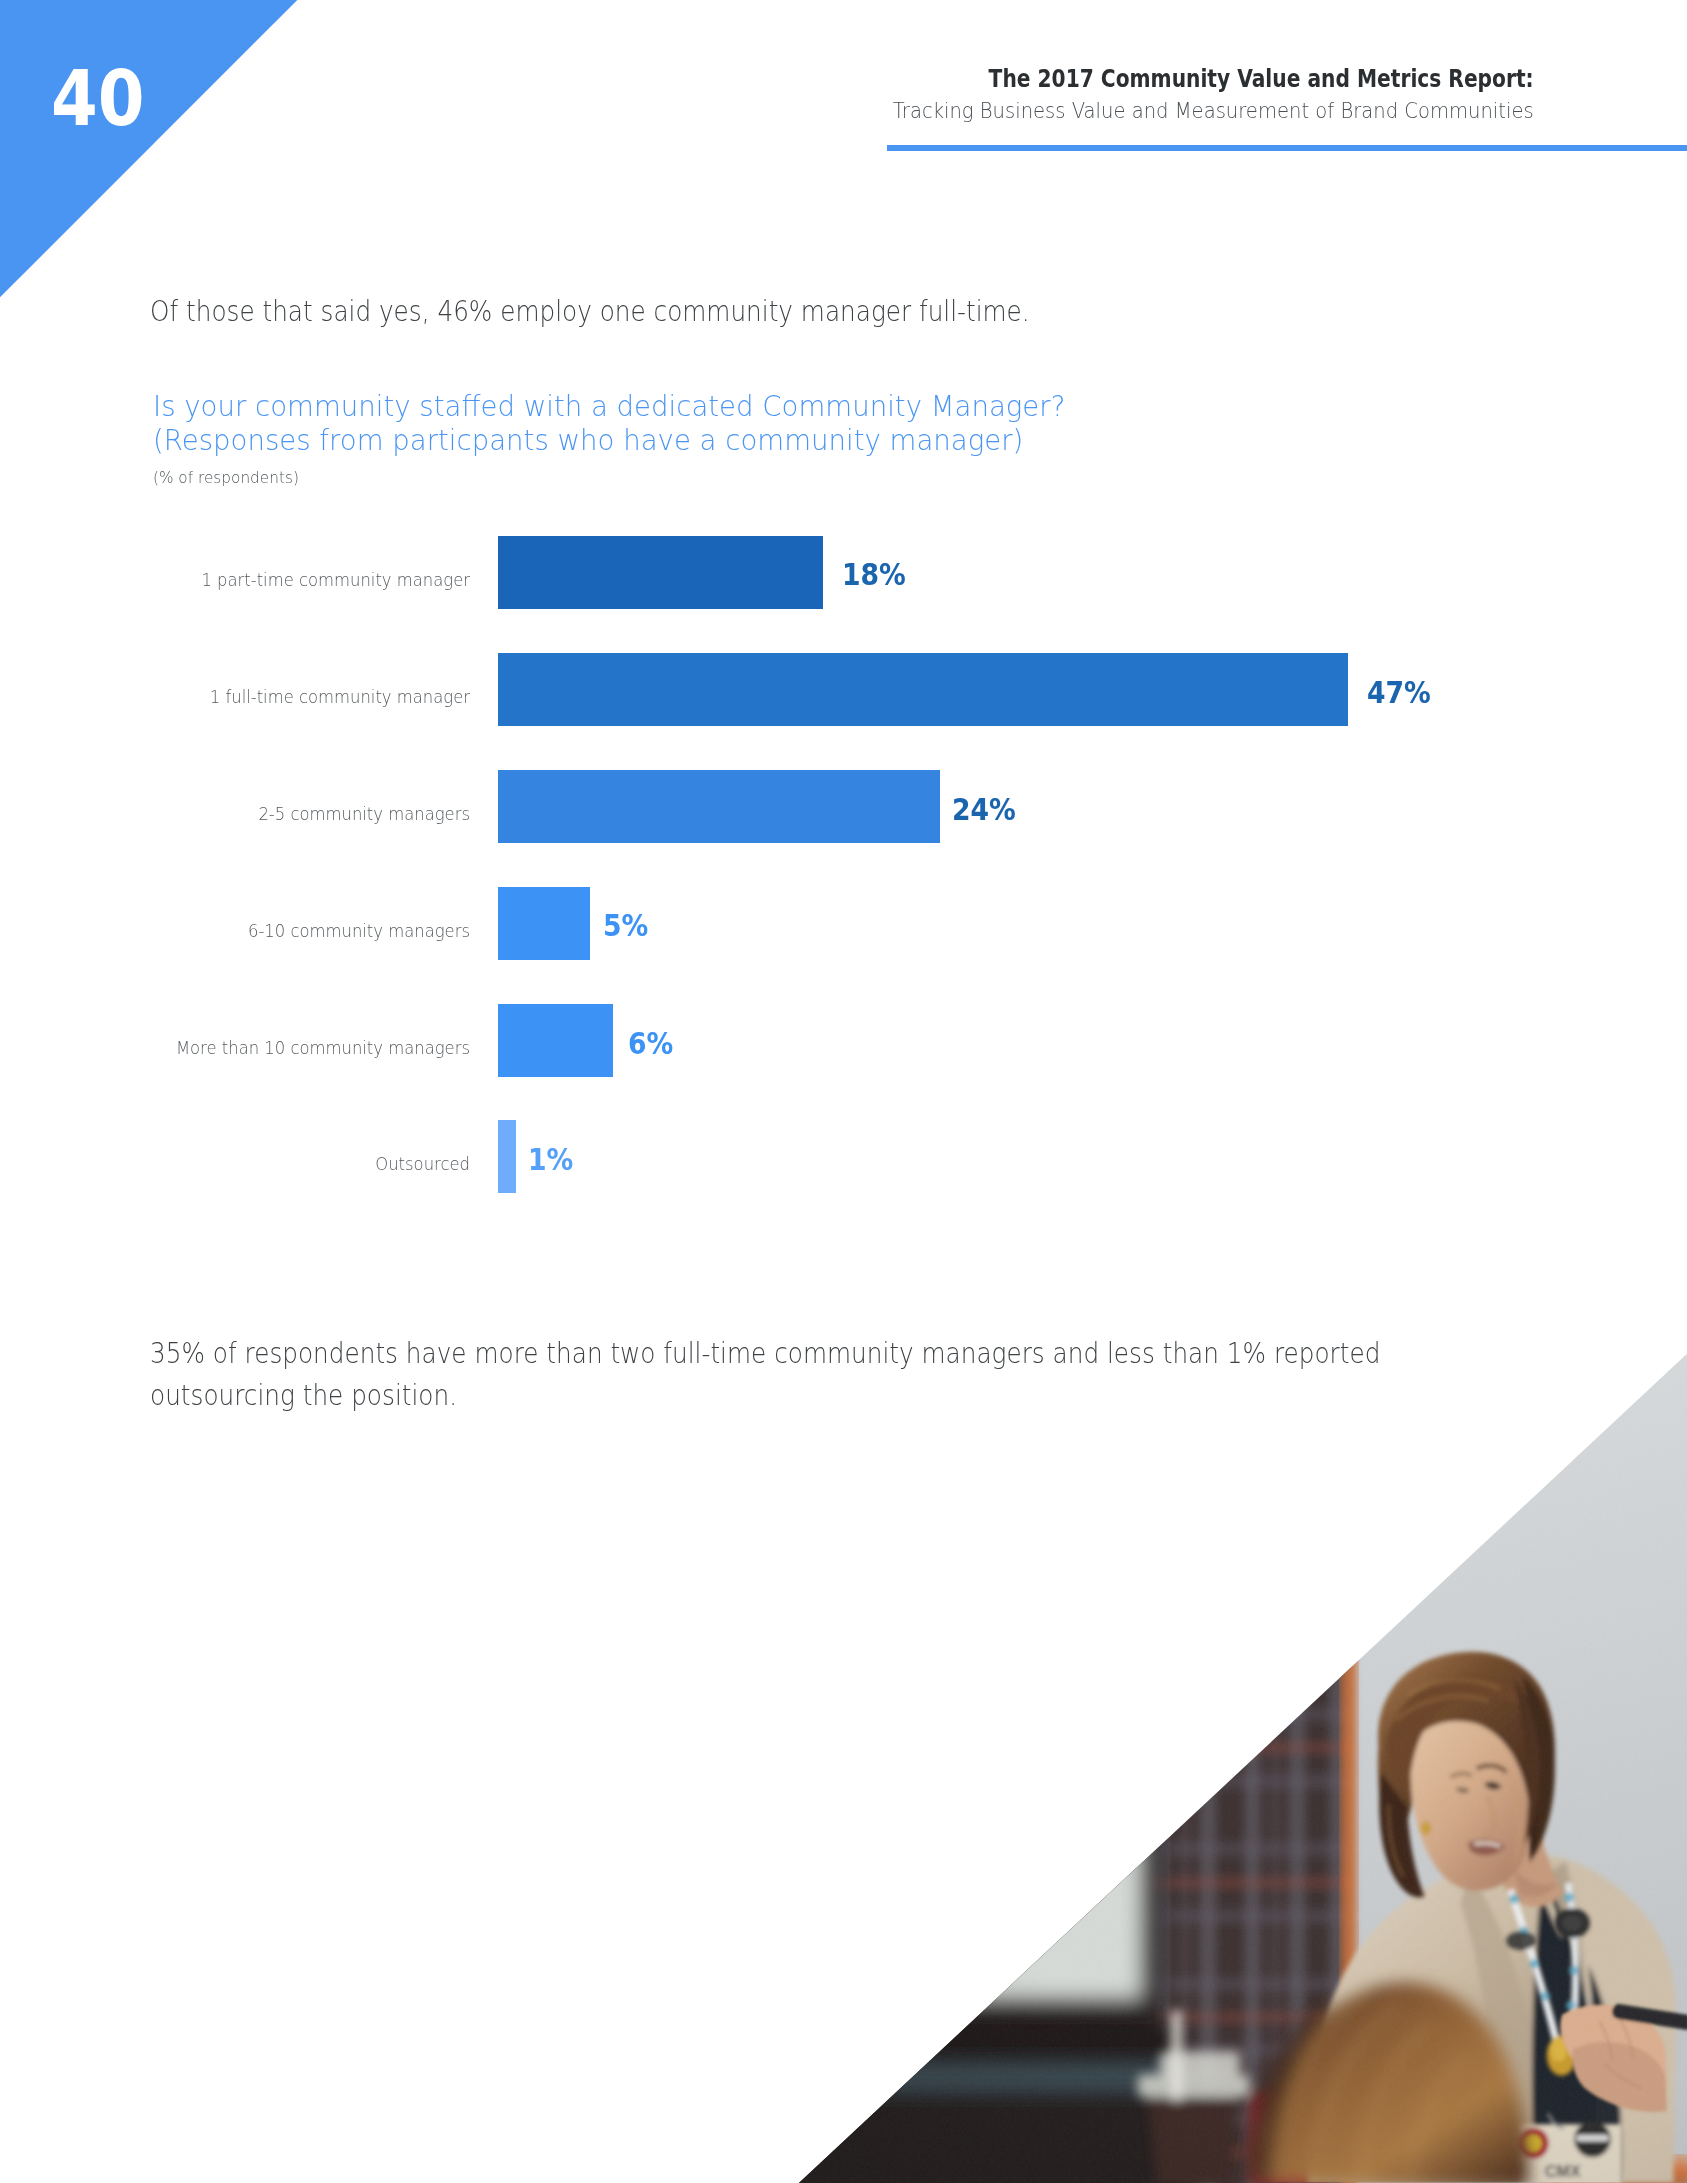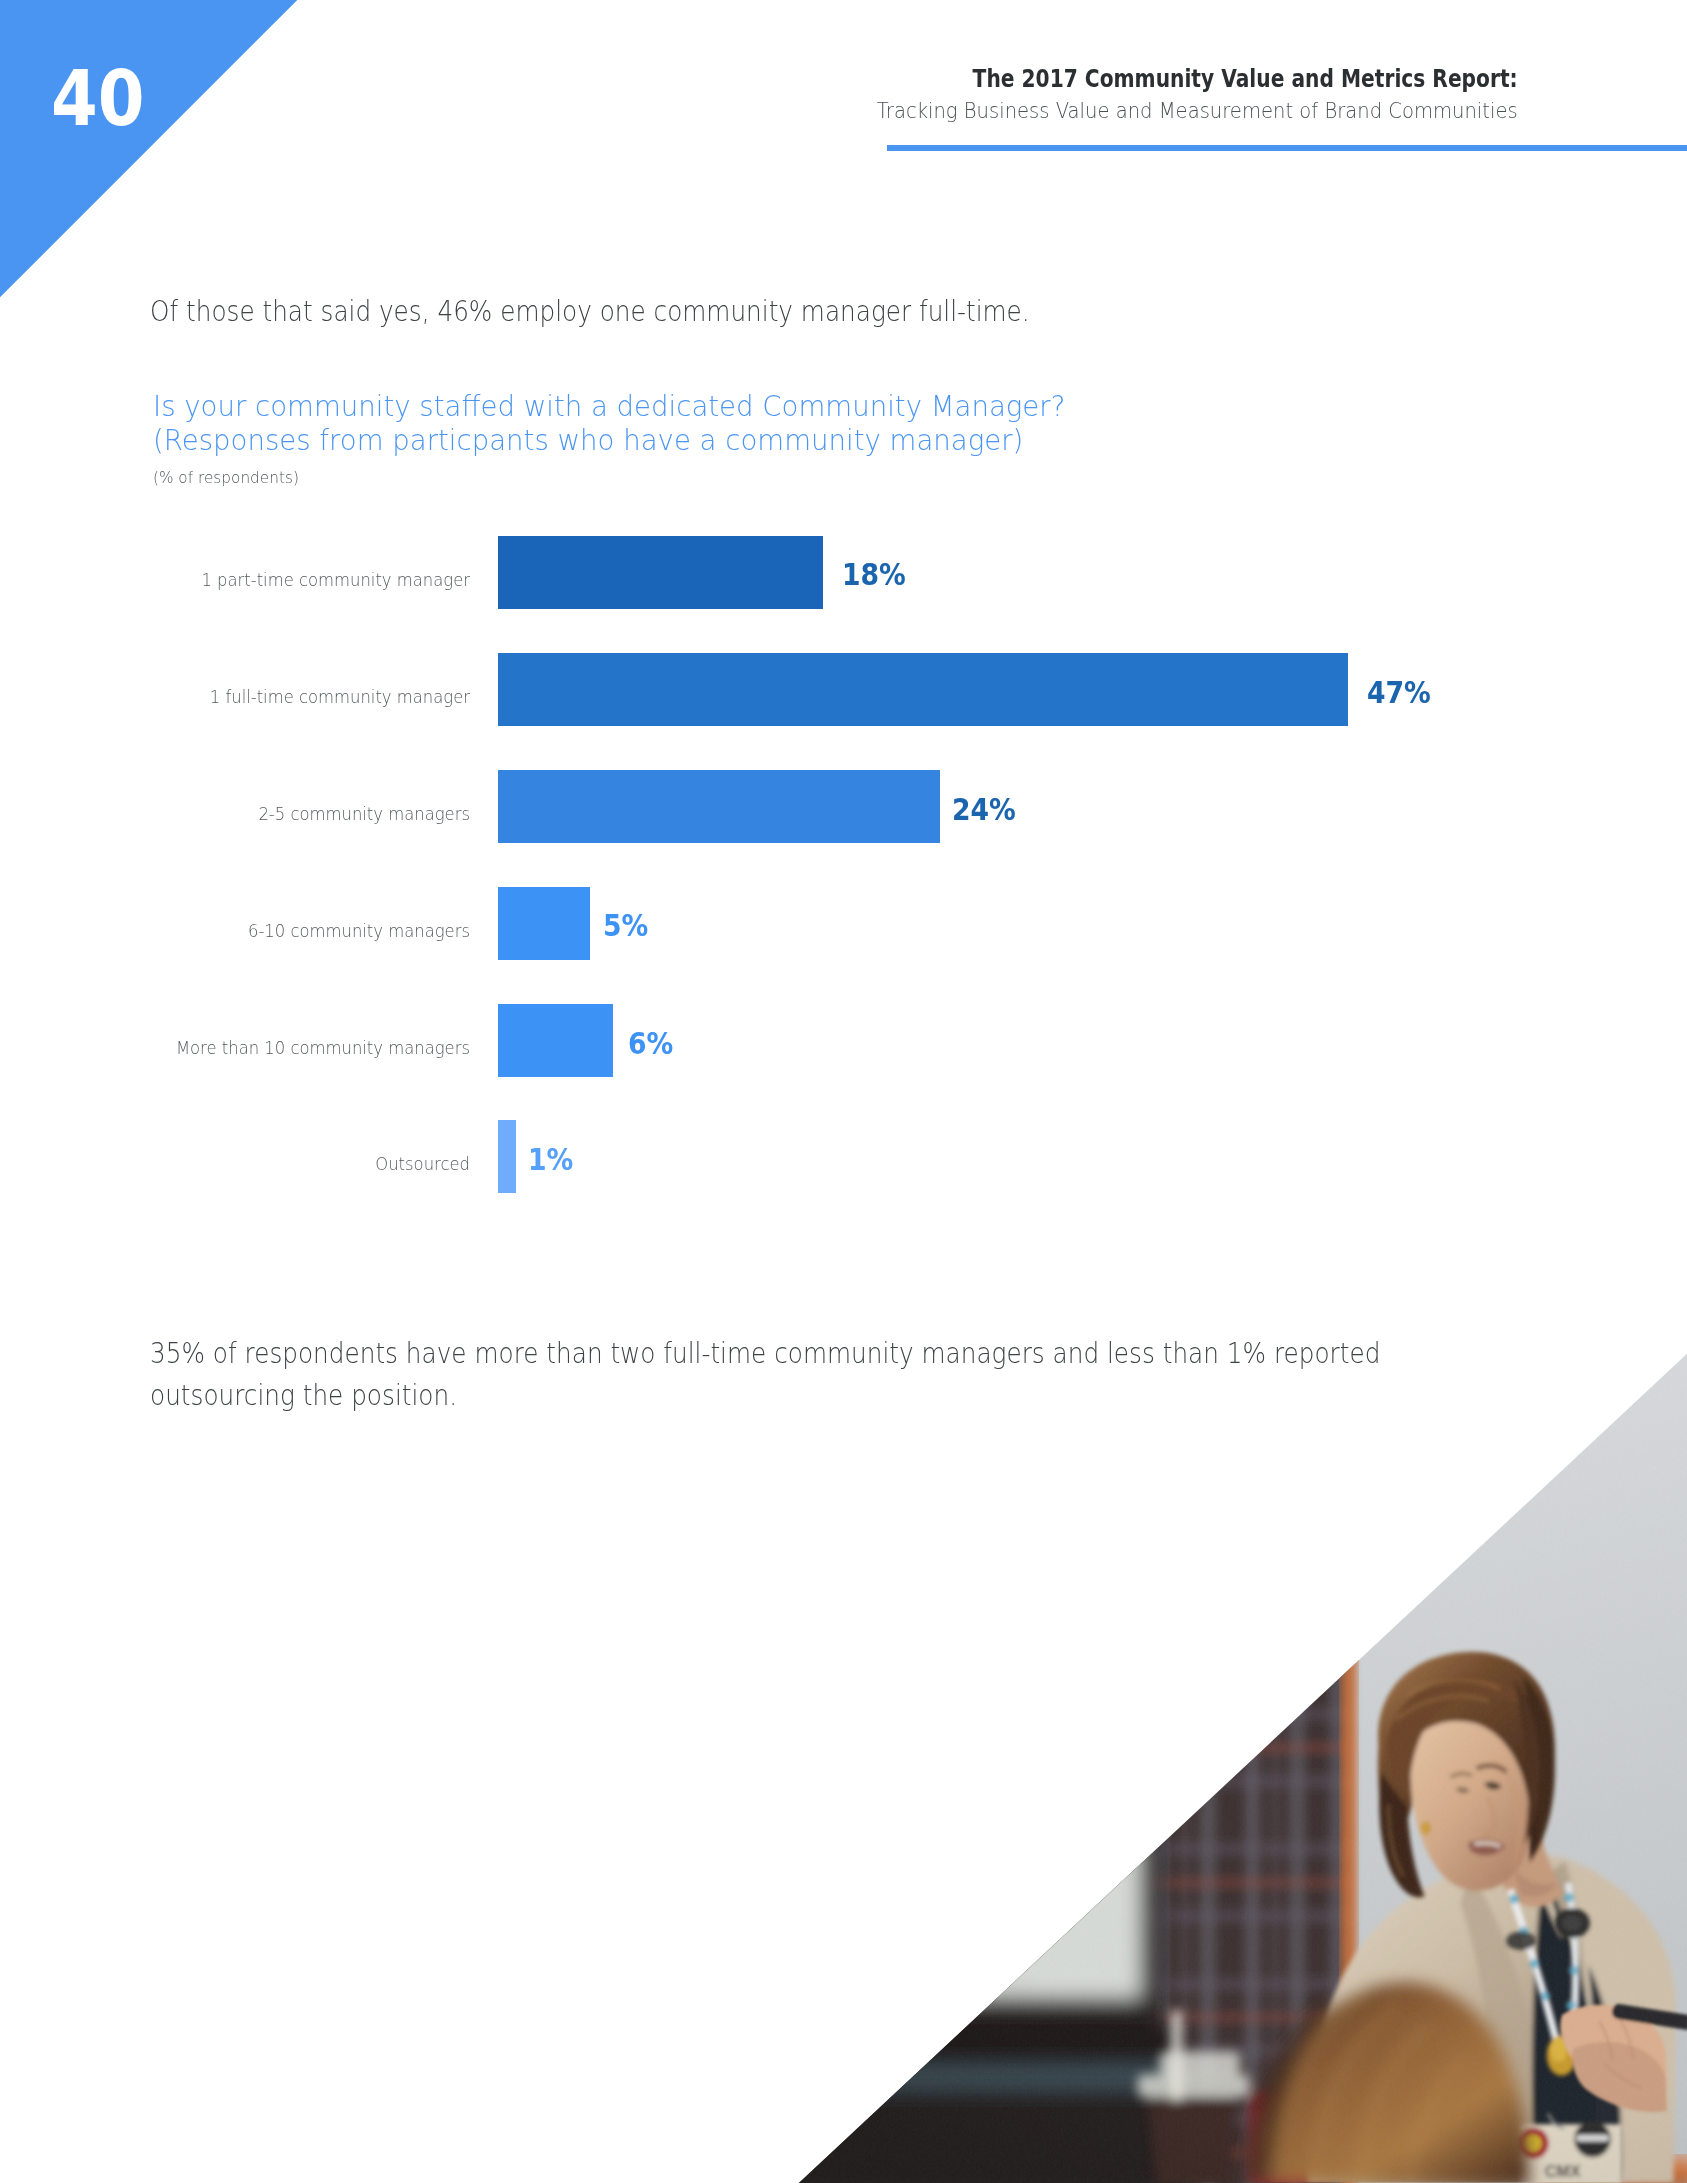--- a/index.html
+++ b/index.html
@@ -4,21 +4,21 @@
 <style>
   html,body{margin:0;padding:0;}
   body{width:1687px;height:2183px;background:#ffffff;position:relative;overflow:hidden;
        font-family:"DejaVu Sans","Liberation Sans",sans-serif;-webkit-font-smoothing:antialiased;}
   .page{position:absolute;inset:0;border-radius:15px;}
   
   .corner-triangle{position:absolute;left:0;top:0;width:298px;height:298px;}
   .page-number{position:absolute;left:51px;top:61px;font-size:76px;font-weight:700;color:#fff;
                letter-spacing:0px;line-height:1;transform:scaleX(0.885);transform-origin:left top;}
   
-  .hdr{position:absolute;right:169px;top:67px;text-align:right;}
+  .hdr{position:absolute;right:153px;top:67px;text-align:right;}
   .hdr-title{font-size:24px;font-weight:700;color:#2c2f31;line-height:1;white-space:nowrap;
              transform:scaleX(0.842);transform-origin:right top;}
   .hdr-sub{font-size:21px;font-weight:300;color:#4b5054;margin-top:10px;line-height:1;white-space:nowrap;
            transform:scaleX(0.932);transform-origin:right top;}
   .hdr-rule{position:absolute;left:887px;top:145px;width:800px;height:6px;background:#4a95f2;}
   
   .lead{position:absolute;left:150px;top:297px;font-size:29px;color:#3e4245;font-weight:300;line-height:1;
         white-space:nowrap;transform:scaleX(0.8525);transform-origin:left top;}
   .chart-title{position:absolute;left:153px;top:390px;font-size:29px;color:#4a95f2;font-weight:300;
                line-height:1.168;white-space:nowrap;transform:scaleX(0.951);transform-origin:left top;}

